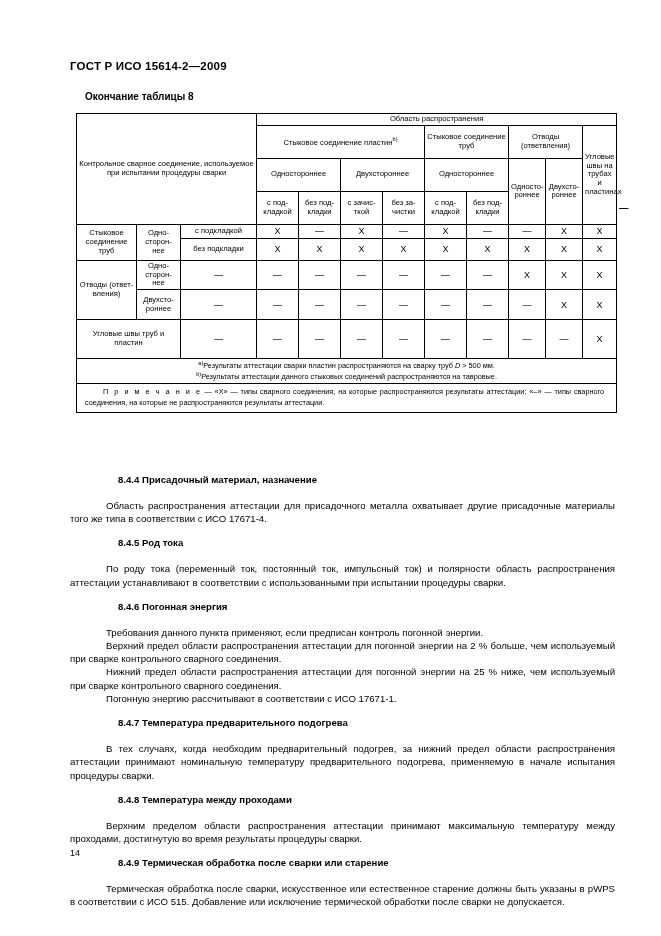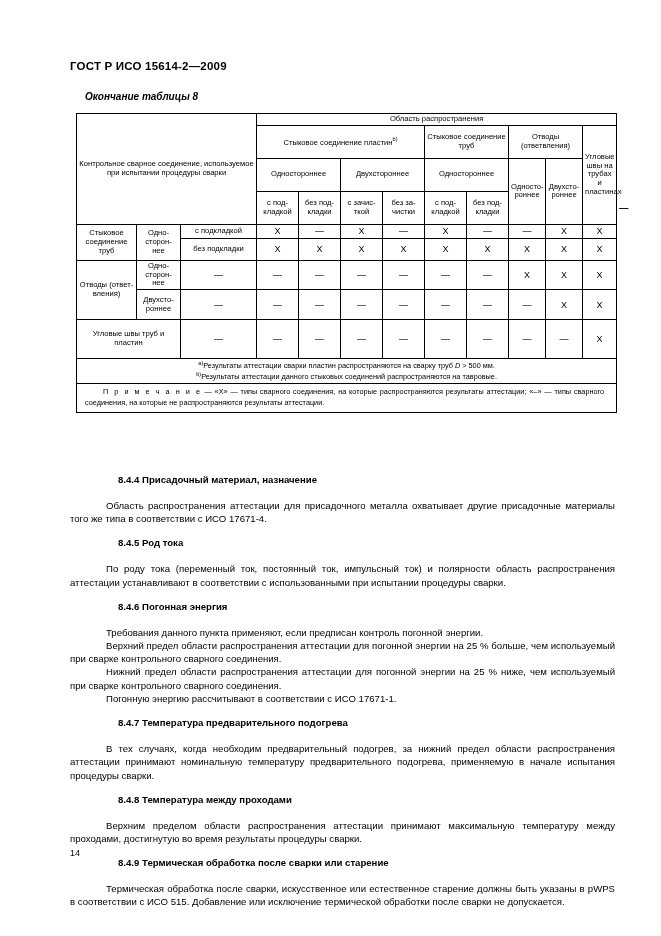--- a/index.html
+++ b/index.html
@@ -29,21 +29,20 @@
     top: 60px;
     font-size: 11.5px;
     font-weight: bold;
     letter-spacing: 0.2px;
   }
   .table-caption {
     position: absolute;
     left: 85px;
     top: 91px;
     font-size: 10px;
-    font-style: italic;
     font-weight: bold;
   }
 
   
   .tbl-wrap {
     position: absolute;
     left: 76px;
     top: 113px;
     width: 540px;
   }
@@ -284,21 +283,21 @@
   <div class="body-area">
 
     <h4 class="sec">8.4.4  Присадочный материал, назначение</h4>
     <p class="para sp-small">Область распространения аттестации для присадочного металла охватывает другие присадочные материалы того же типа в соответствии с ИСО 17671-4.</p>
 
     <h4 class="sec sp-before">8.4.5  Род тока</h4>
     <p class="para sp-small">По роду тока (переменный ток, постоянный ток, импульсный ток) и полярности область распространения аттестации устанавливают в соответствии с использованными при испытании процедуры сварки.</p>
 
     <h4 class="sec sp-before">8.4.6  Погонная энергия</h4>
     <p class="para sp-small">Требования данного пункта применяют, если предписан контроль погонной энергии.</p>
-    <p class="para">Верхний предел области распространения аттестации для погонной энергии на 25 % больше, чем используемый при сварке контрольного сварного соединения.</p>
+    <p class="para">Верхний предел области распространения аттестации для погонной энергии на 2 % больше, чем используемый при сварке контрольного сварного соединения.</p>
     <p class="para">Нижний предел области распространения аттестации для погонной энергии на 25 % ниже, чем используемый при сварке контрольного сварного соединения.</p>
     <p class="para">Погонную энергию рассчитывают в соответствии с ИСО 17671-1.</p>
 
     <h4 class="sec sp-before">8.4.7  Температура предварительного подогрева</h4>
     <p class="para sp-small">В тех случаях, когда необходим предварительный подогрев, за нижний предел области распространения аттестации принимают номинальную температуру предварительного подогрева, применяемую в начале испытания процедуры сварки.</p>
 
     <h4 class="sec sp-before">8.4.8  Температура между проходами</h4>
     <p class="para sp-small">Верхним пределом области распространения аттестации принимают максимальную температуру между проходами, достигнутую во время результаты процедуры сварки.</p>
 
     <h4 class="sec sp-before">8.4.9  Термическая обработка после сварки или старение</h4>

